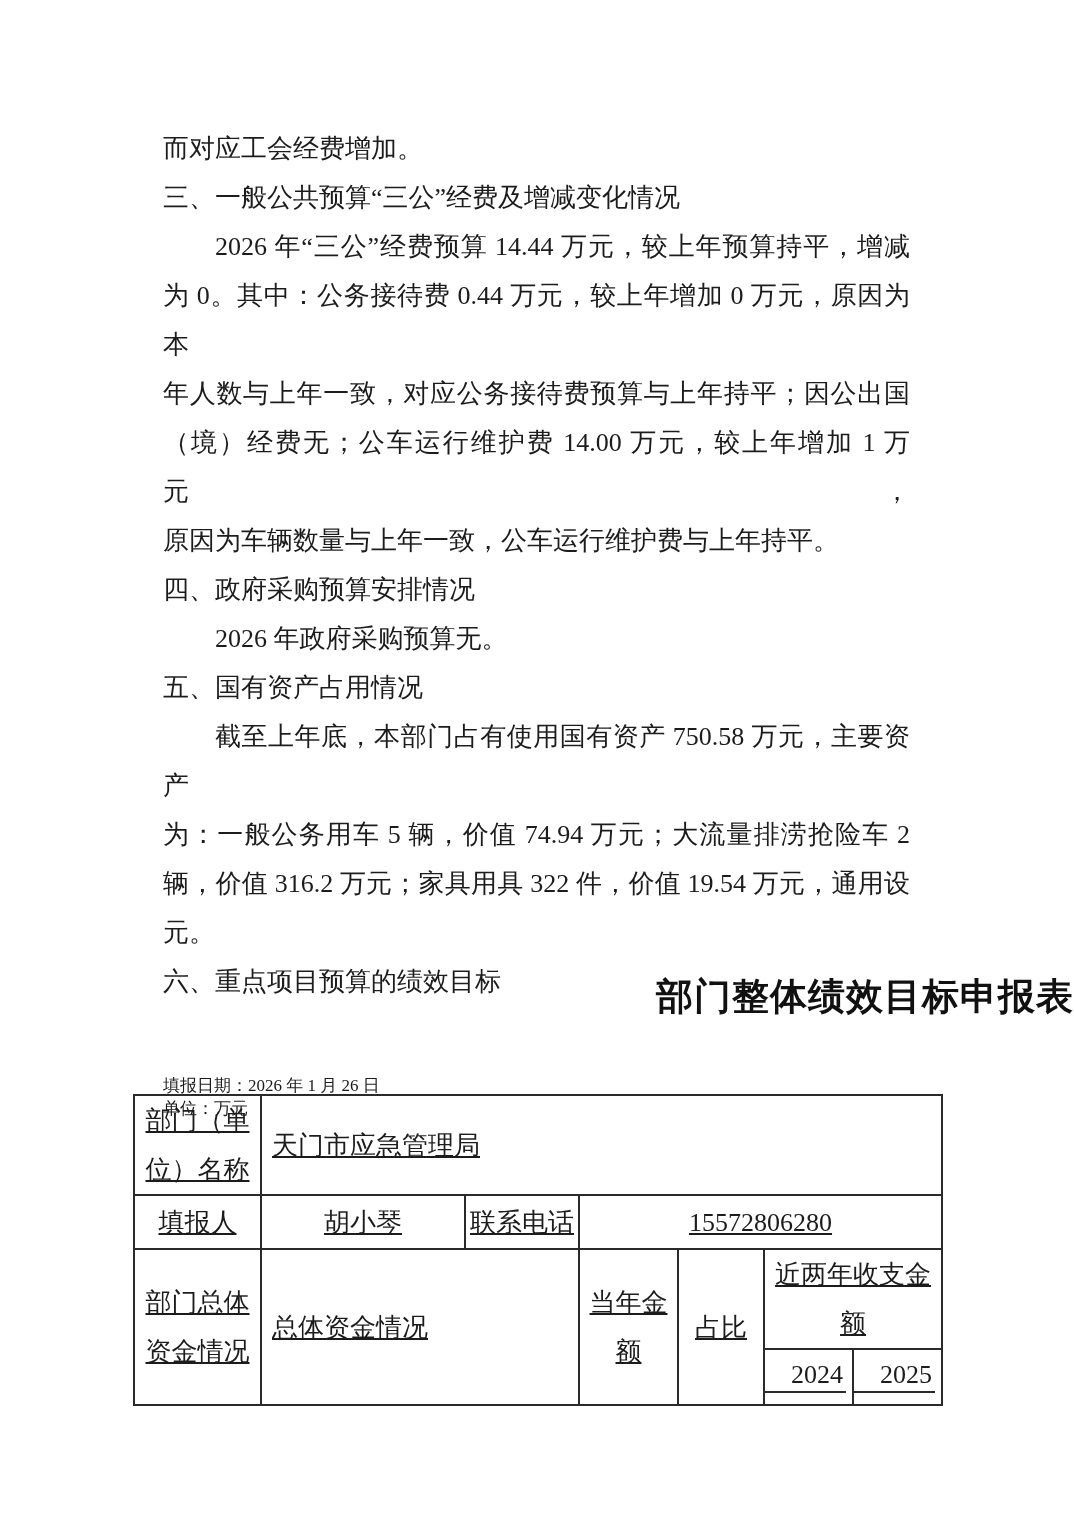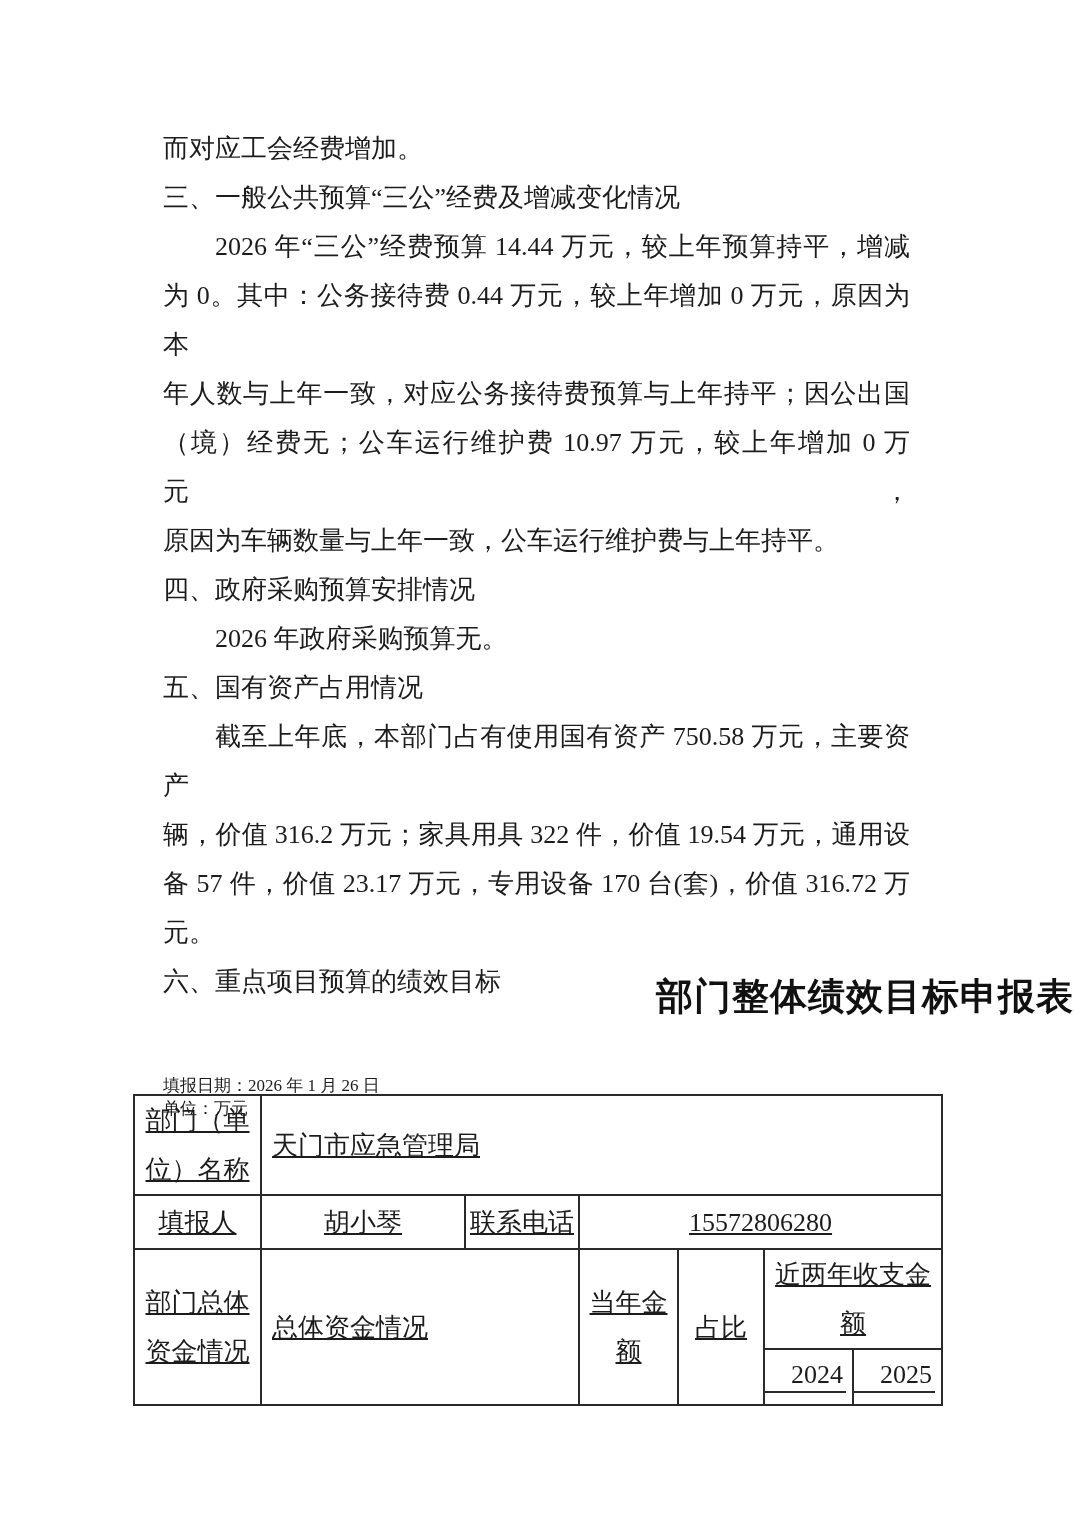--- a/index.html
+++ b/index.html
@@ -85,28 +85,28 @@
 
 <div class="page">
 
   <div class="body-text">
 
   <div class="line plain">而对应工会经费增加。</div>
       <div class="line plain">三、一般公共预算“三公”经费及增减变化情况</div>
       <div class="line indent justify">2026 年“三公”经费预算 14.44 万元，较上年预算持平，增减</div>
       <div class="line justify">为 0。其中：公务接待费 0.44 万元，较上年增加 0 万元，原因为本</div>
       <div class="line justify">年人数与上年一致，对应公务接待费预算与上年持平；因公出国</div>
-      <div class="line justify">（境）经费无；公车运行维护费 10.97 万元，较上年增加 0 万元，</div>
+      <div class="line justify">（境）经费无；公车运行维护费 14.00 万元，较上年增加 1 万元，</div>
       <div class="line plain">原因为车辆数量与上年一致，公车运行维护费与上年持平。</div>
       <div class="line plain">四、政府采购预算安排情况</div>
       <div class="line indent">2026 年政府采购预算无。</div>
       <div class="line plain">五、国有资产占用情况</div>
       <div class="line indent justify">截至上年底，本部门占有使用国有资产 750.58 万元，主要资产</div>
+      <div class="line justify">为：一般公务用车 5 辆，价值 74.94 万元；大流量排涝抢险车 2</div>
       <div class="line justify">辆，价值 316.2 万元；家具用具 322 件，价值 19.54 万元，通用设</div>
-      <div class="line justify">备 57 件，价值 23.17 万元，专用设备 170 台(套)，价值 316.72 万</div>
       <div class="line plain">元。</div>
       <div class="line plain">六、重点项目预算的绩效目标</div>
     </div>
 
   <div class="form-title">部门整体绩效目标申报表</div>
 
   <div class="meta-row">
     <span>填报日期：2026 年 1 月 26 日</span>
     <span>单位：万元</span>
   </div>

